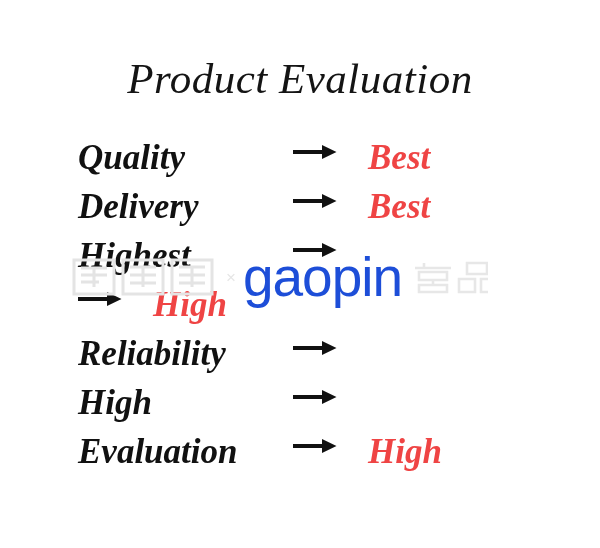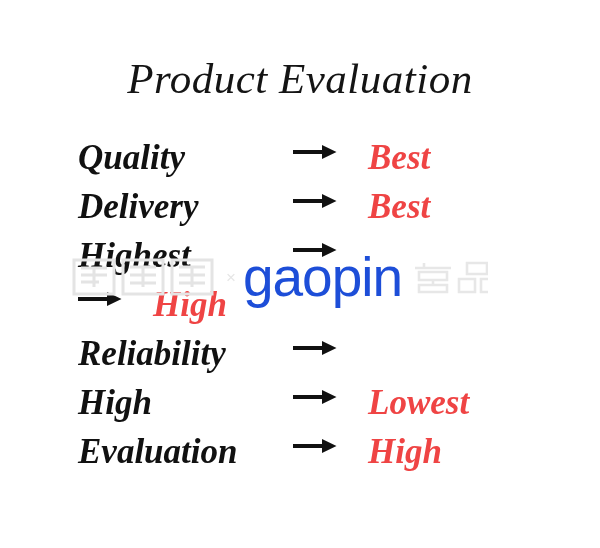--- a/index.html
+++ b/index.html
@@ -177,21 +177,20 @@
       </div>
     </div>
 
     <div class="eval-row">
       <div class="eval-criterion">High</div>
       <div class="eval-arrow">
         <svg width="44" height="16" viewBox="0 0 44 16" aria-hidden="true">
           <path d="M0 6.1 H29 V1.0 L43.5 8 L29 15 V9.9 H0 Z" fill="#111111"></path>
         </svg>
       </div>
-      <div class="eval-rating">Lowest</div>
     </div>
 
     <div class="eval-row">
       <div class="eval-criterion">Evaluation</div>
       <div class="eval-arrow">
         <svg width="44" height="16" viewBox="0 0 44 16" aria-hidden="true">
           <path d="M0 6.1 H29 V1.0 L43.5 8 L29 15 V9.9 H0 Z" fill="#111111"></path>
         </svg>
       </div>
       <div class="eval-rating">High</div>

